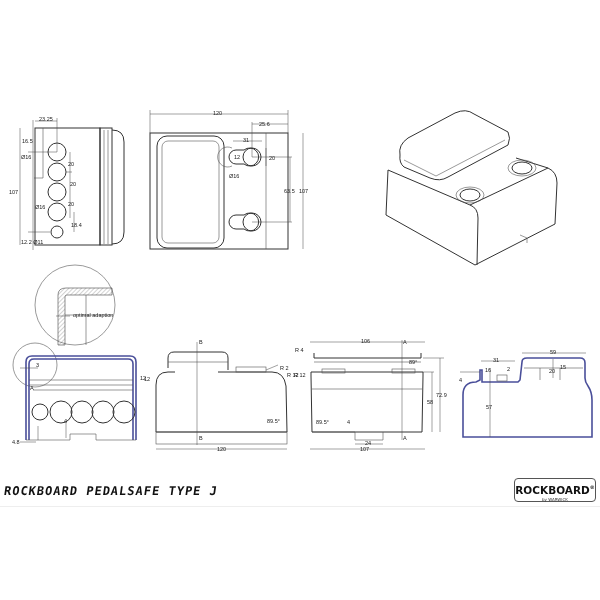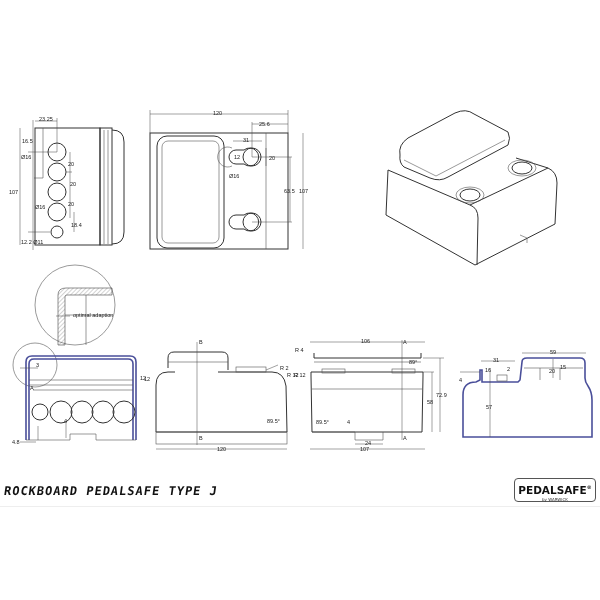--- a/index.html
+++ b/index.html
@@ -205,16 +205,16 @@
     <text class="lbl" x="459" y="382">4</text>
     <text class="lbl" x="550" y="354">59</text>
     <text class="lbl" x="549" y="373">20</text>
     <text class="lbl" x="560" y="369">15</text>
     <text class="lbl" x="486" y="409">57</text>
   </g>
 </svg>
 
 <div class="title">ROCKBOARD PEDALSAFE TYPE J</div>
 <div class="logo">
-  <span class="main"><span>PEDALSAFE</span><sup style="font-size:5px">®</sup></span>
+  <span class="main"><span>ROCKBOARD</span><sup style="font-size:5px">®</sup></span>
   <span class="sub">by WARWICK</span>
 </div>
 <div class="rule"></div>
 
 </body></html>

